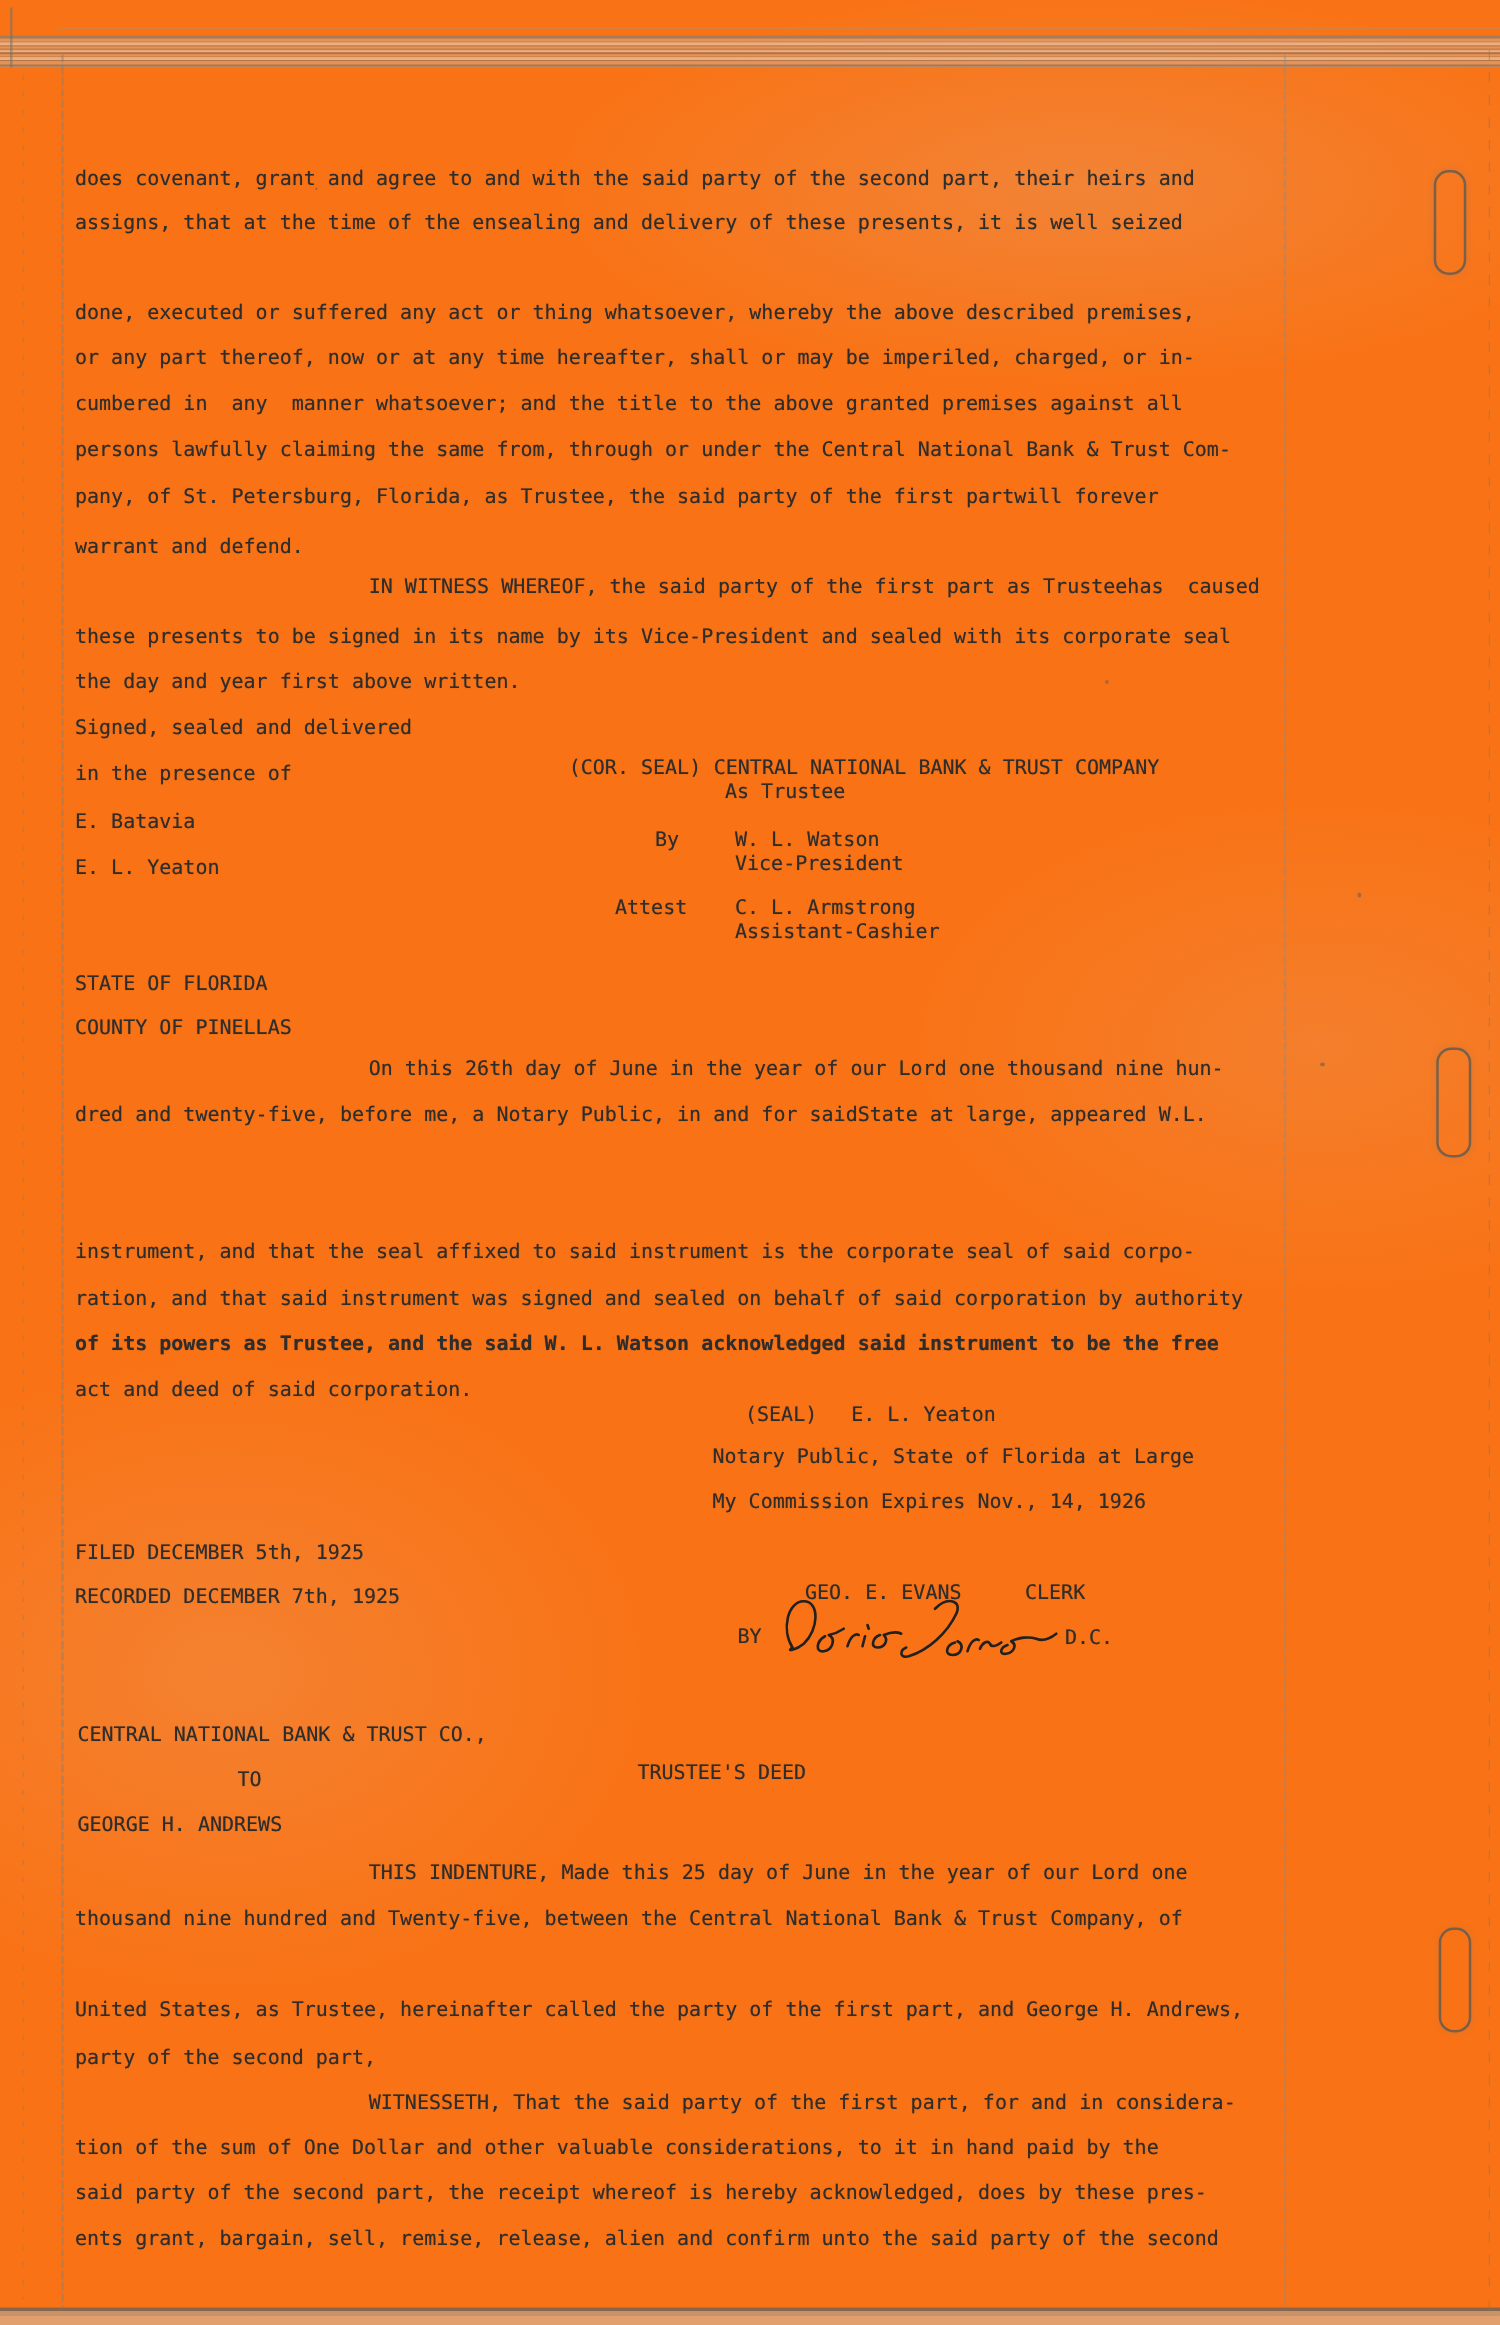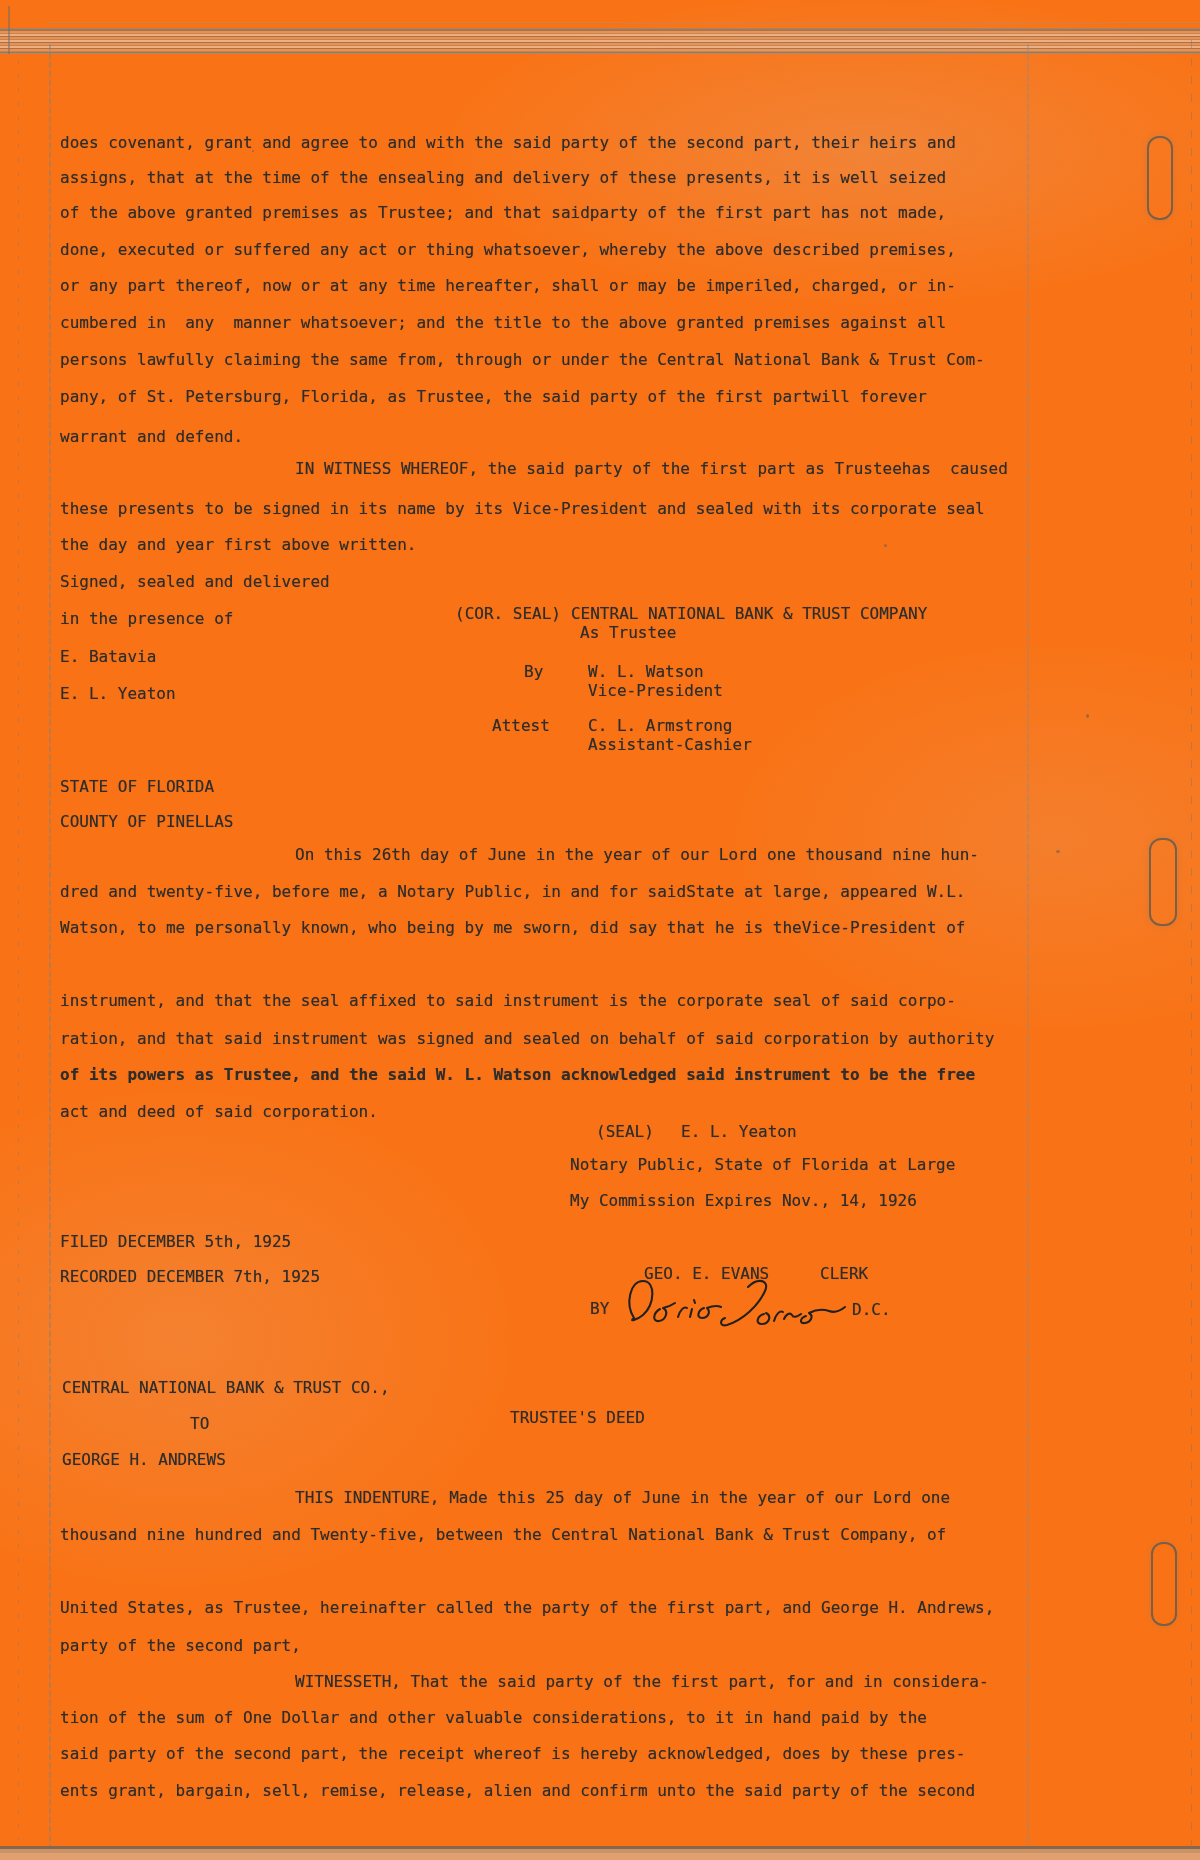--- a/index.html
+++ b/index.html
@@ -72,21 +72,20 @@
   <div class="slot" style="left:1149px;top:838px;width:24px;height:84px;"></div>
   <div class="slot" style="left:1151px;top:1542px;"></div>
   <div class="speck" style="left:1086px;top:714px;width:3px;height:4px;"></div>
   <div class="speck" style="left:884px;top:544px;width:3px;height:3px;"></div>
   <div class="speck" style="left:1056px;top:850px;width:4px;height:3px;"></div>
   <div class="speck" style="left:300px;top:505px;width:2px;height:3px;"></div>
   <div class="speck" style="left:252px;top:150px;width:2px;height:2px;"></div>
 
   <div class="tl" style="top:133px;left:60px;">does covenant, grant and agree to and with the said party of the second part, their heirs and</div>
   <div class="tl" style="top:168px;left:60px;">assigns, that at the time of the ensealing and delivery of these presents, it is well seized</div>
-  <div class="tl" style="top:203px;left:60px;">of the above granted premises as Trustee; and that saidparty of the first part has not made,</div>
   <div class="tl" style="top:276px;left:60px;">or any part thereof, now or at any time hereafter, shall or may be imperiled, charged, or in-</div>
   <div class="tl" style="top:240px;left:60px;">done, executed or suffered any act or thing whatsoever, whereby the above described premises,</div>
   <div class="tl" style="top:313px;left:60px;">cumbered in  any  manner whatsoever; and the title to the above granted premises against all</div>
   <div class="tl" style="top:350px;left:60px;">persons lawfully claiming the same from, through or under the Central National Bank &amp; Trust Com-</div>
   <div class="tl" style="top:387px;left:60px;">pany, of St. Petersburg, Florida, as Trustee, the said party of the first partwill forever</div>
   <div class="tl" style="top:427px;left:60px;">warrant and defend.</div>
 
   <div class="tl" style="top:459px;left:295px;">IN WITNESS WHEREOF, the said party of the first part as Trusteehas  caused</div>
   <div class="tl" style="top:499px;left:60px;">these presents to be signed in its name by its Vice-President and sealed with its corporate seal</div>
   <div class="tl" style="top:535px;left:60px;">the day and year first above written.</div>
@@ -101,21 +100,20 @@
   <div class="tl" style="top:662px;left:524px;"><span class="lbl" style="width:64px;">By</span><span>W. L. Watson</span></div>
   <div class="tl" style="top:681px;left:588px;">Vice-President</div>
   <div class="tl" style="top:716px;left:492px;"><span class="lbl" style="width:96px;">Attest</span><span>C. L. Armstrong</span></div>
   <div class="tl" style="top:735px;left:588px;">Assistant-Cashier</div>
 
   <div class="tl" style="top:777px;left:60px;">STATE OF FLORIDA</div>
   <div class="tl" style="top:812px;left:60px;">COUNTY OF PINELLAS</div>
 
   <div class="tl" style="top:845px;left:295px;">On this 26th day of June in the year of our Lord one thousand nine hun-</div>
   <div class="tl" style="top:882px;left:60px;">dred and twenty-five, before me, a Notary Public, in and for saidState at large, appeared W.L.</div>
-  <div class="tl" style="top:918px;left:60px;">Watson, to me personally known, who being by me sworn, did say that he is theVice-President of</div>
   <div class="tl" style="top:991px;left:60px;">instrument, and that the seal affixed to said instrument is the corporate seal of said corpo-</div>
   <div class="tl" style="top:1029px;left:60px;">ration, and that said instrument was signed and sealed on behalf of said corporation by authority</div>
   <div class="tl" style="top:1065px;left:60px;font-weight:bold;">of its powers as Trustee, and the said W. L. Watson acknowledged said instrument to be the free</div>
   <div class="tl" style="top:1102px;left:60px;">act and deed of said corporation.</div>
 
   <div class="tl" style="top:1122px;left:596px;"><span class="lbl" style="width:85px;">(SEAL)</span><span>E. L. Yeaton</span></div>
   <div class="tl" style="top:1155px;left:570px;">Notary Public, State of Florida at Large</div>
   <div class="tl" style="top:1191px;left:570px;">My Commission Expires Nov., 14, 1926</div>
 
   <div class="tl" style="top:1232px;left:60px;">FILED DECEMBER 5th, 1925</div>

